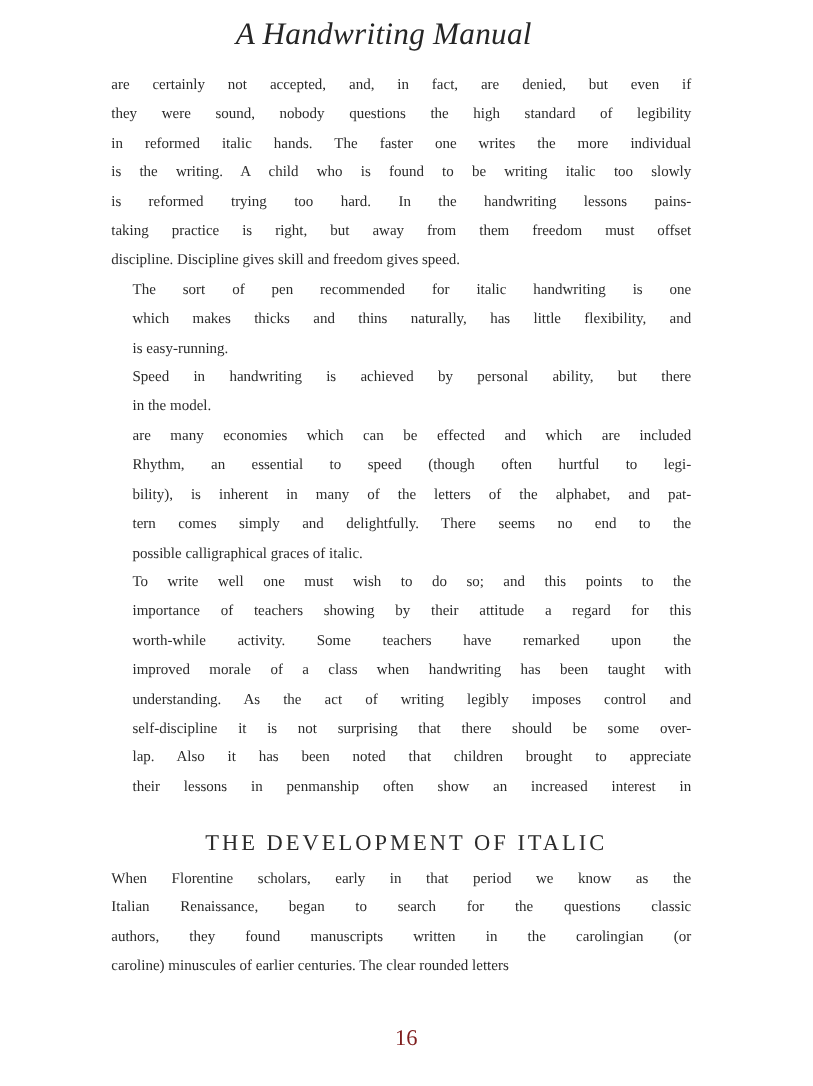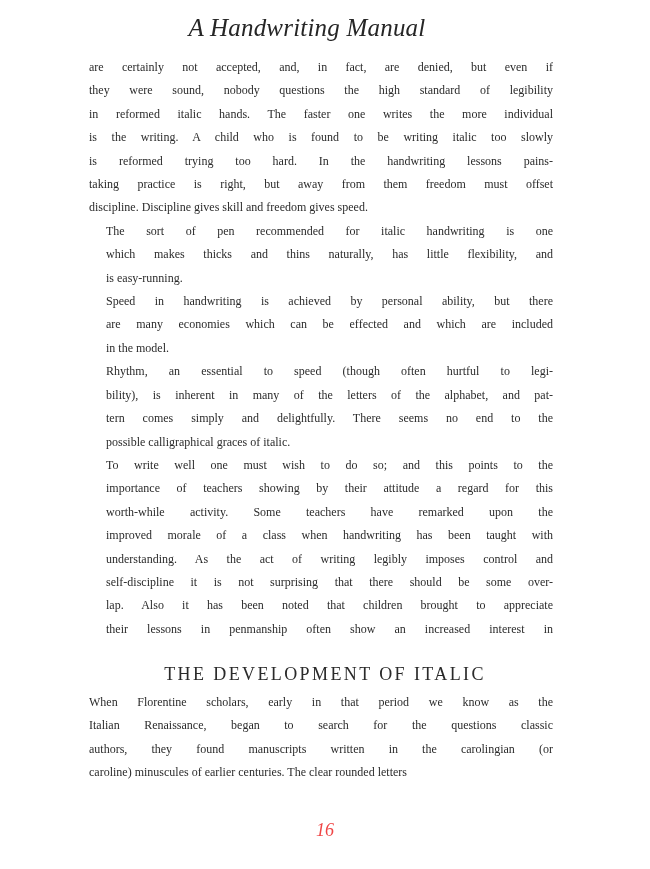--- a/index.html
+++ b/index.html
@@ -67,22 +67,21 @@
       letter-spacing: 2.4px;
       color: #2a2a2a;
     }
     .page-number {
       position: absolute;
       top: 820px;
       left: 0;
       width: 650px;
       text-align: center;
       font-size: 18px;
-      color: #ef4444;
-      font-style: italic;
+      color: #7f1d1d;
     }
   </style>
 </head>
 <body>
 
 <div class="page">
   <div class="running-head">A Handwriting Manual</div>
 
   <div class="body-block top">
     <p class="para">
@@ -94,22 +93,22 @@
         <span class="ln">taking practice is right, but away from them freedom must offset</span>
         <span class="ln last">discipline. Discipline gives skill and freedom gives speed.</span>
       </p>
     <p class="para indent">
         <span class="ln" style="text-indent: 17px;">The sort of pen recommended for italic handwriting is one</span>
         <span class="ln">which makes thicks and thins naturally, has little flexibility, and</span>
         <span class="ln last">is easy-running.</span>
       </p>
     <p class="para indent">
         <span class="ln" style="text-indent: 17px;">Speed in handwriting is achieved by personal ability, but there</span>
+        <span class="ln last">in the model.</span>
         <span class="ln">are many economies which can be effected and which are included</span>
-        <span class="ln last">in the model.</span>
       </p>
     <p class="para indent">
         <span class="ln" style="text-indent: 17px;">Rhythm, an essential to speed (though often hurtful to legi-</span>
         <span class="ln">bility), is inherent in many of the letters of the alphabet, and pat-</span>
         <span class="ln">tern comes simply and delightfully. There seems no end to the</span>
         <span class="ln last">possible calligraphical graces of italic.</span>
       </p>
     <p class="para indent">
         <span class="ln" style="text-indent: 17px;">To write well one must wish to do so; and this points to the</span>
         <span class="ln">importance of teachers showing by their attitude a regard for this</span>

